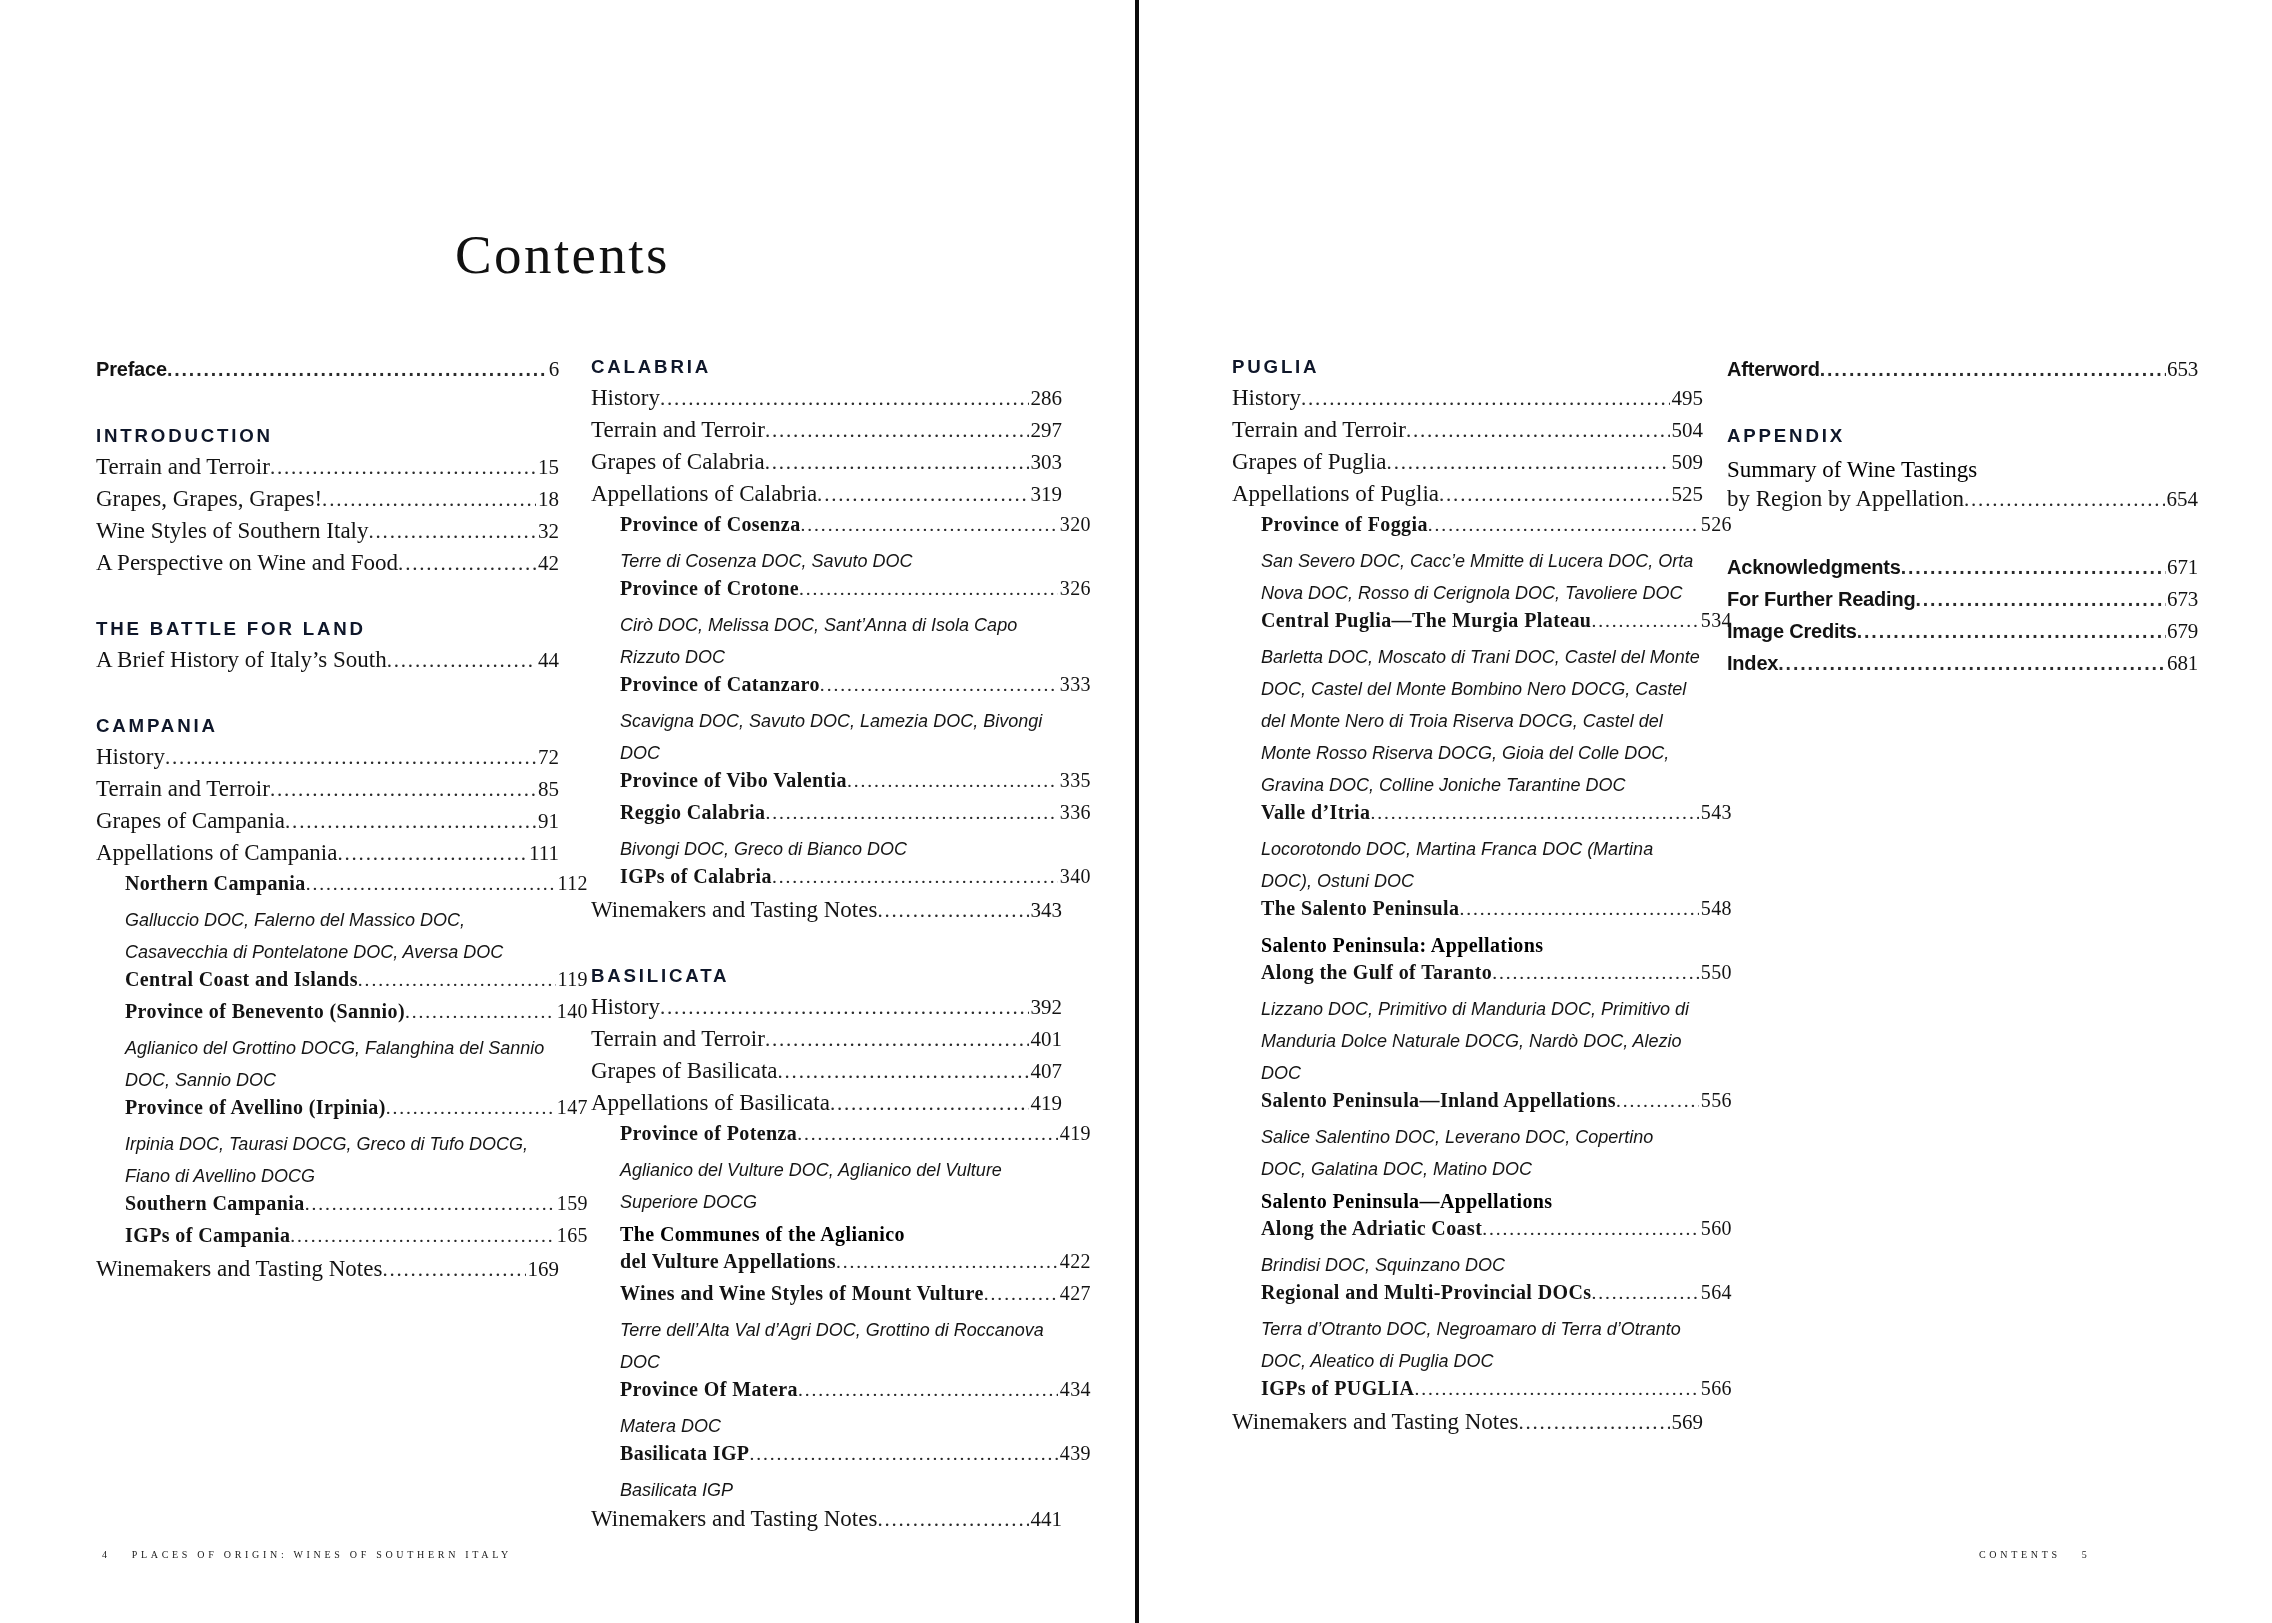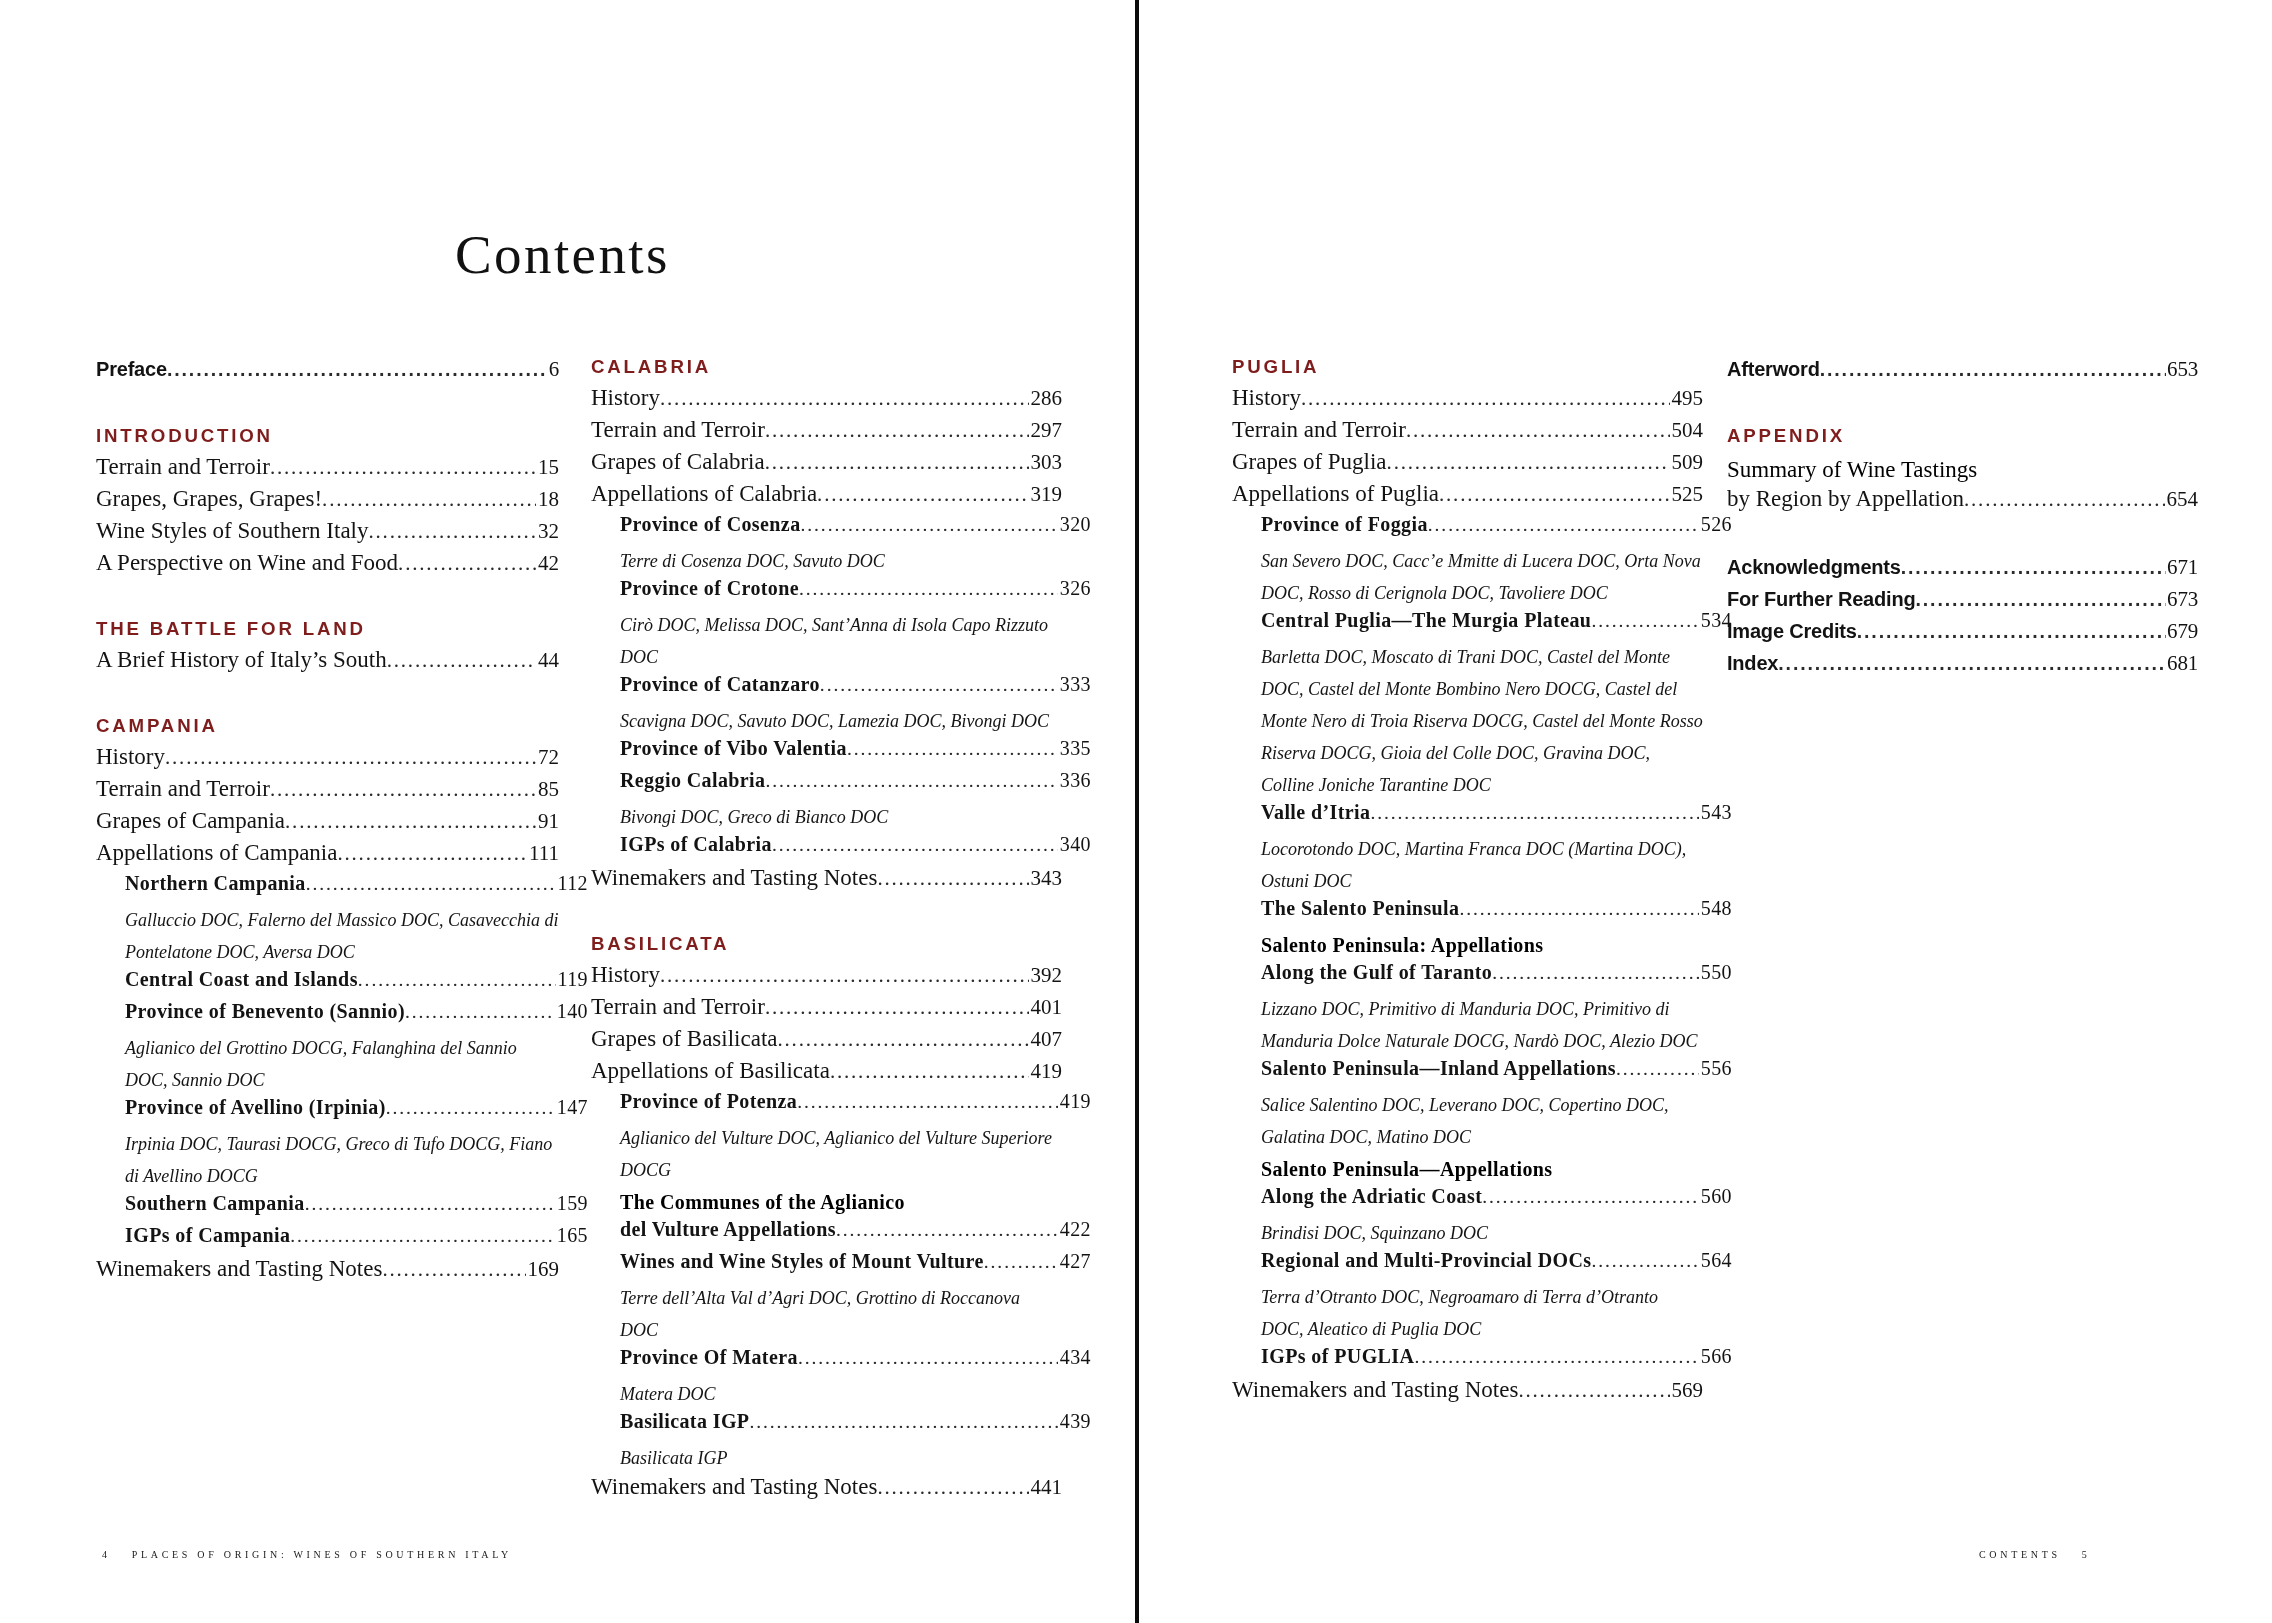--- a/index.html
+++ b/index.html
@@ -67,21 +67,21 @@
     color: #2b2b2b;
   }
   .row .pg { white-space: nowrap; padding-left: 1.6px; }
 
   
   .ghead {
     font-family: "Liberation Sans", "DejaVu Sans", sans-serif;
     font-weight: 700;
     font-size: 18.7px;
     letter-spacing: 2.8px;
-    color: #7f1d1d;
+    color: #0f172a;
     text-transform: uppercase;
     line-height: 1.1;
     margin-bottom: 7.3px;
   }
 
   
   .r-bold {
     font-family: "Liberation Sans", "DejaVu Sans", sans-serif;
     font-weight: 700;
     font-size: 20px;
@@ -108,21 +108,21 @@
     height: 32px;
     padding-left: 29px;
     letter-spacing: 0.4px;
     text-align: center;
   }
   .r-sub .lead { font-size: 19.5px; font-weight: 400; letter-spacing: 1.9px; }
   .r-sub .pg   { font-weight: 400; font-size: 20px; }
 
   
   .r-doc {
-    font-family: Liberation Serif, serif;
+    font-family: Liberation Sans, sans-serif;
     font-style: italic;
     font-size: 18px;
     line-height: 32px;
     padding-left: 29px;
     color: #151515;
     display: block;
   }
 
   
   .r-sub-cont {

